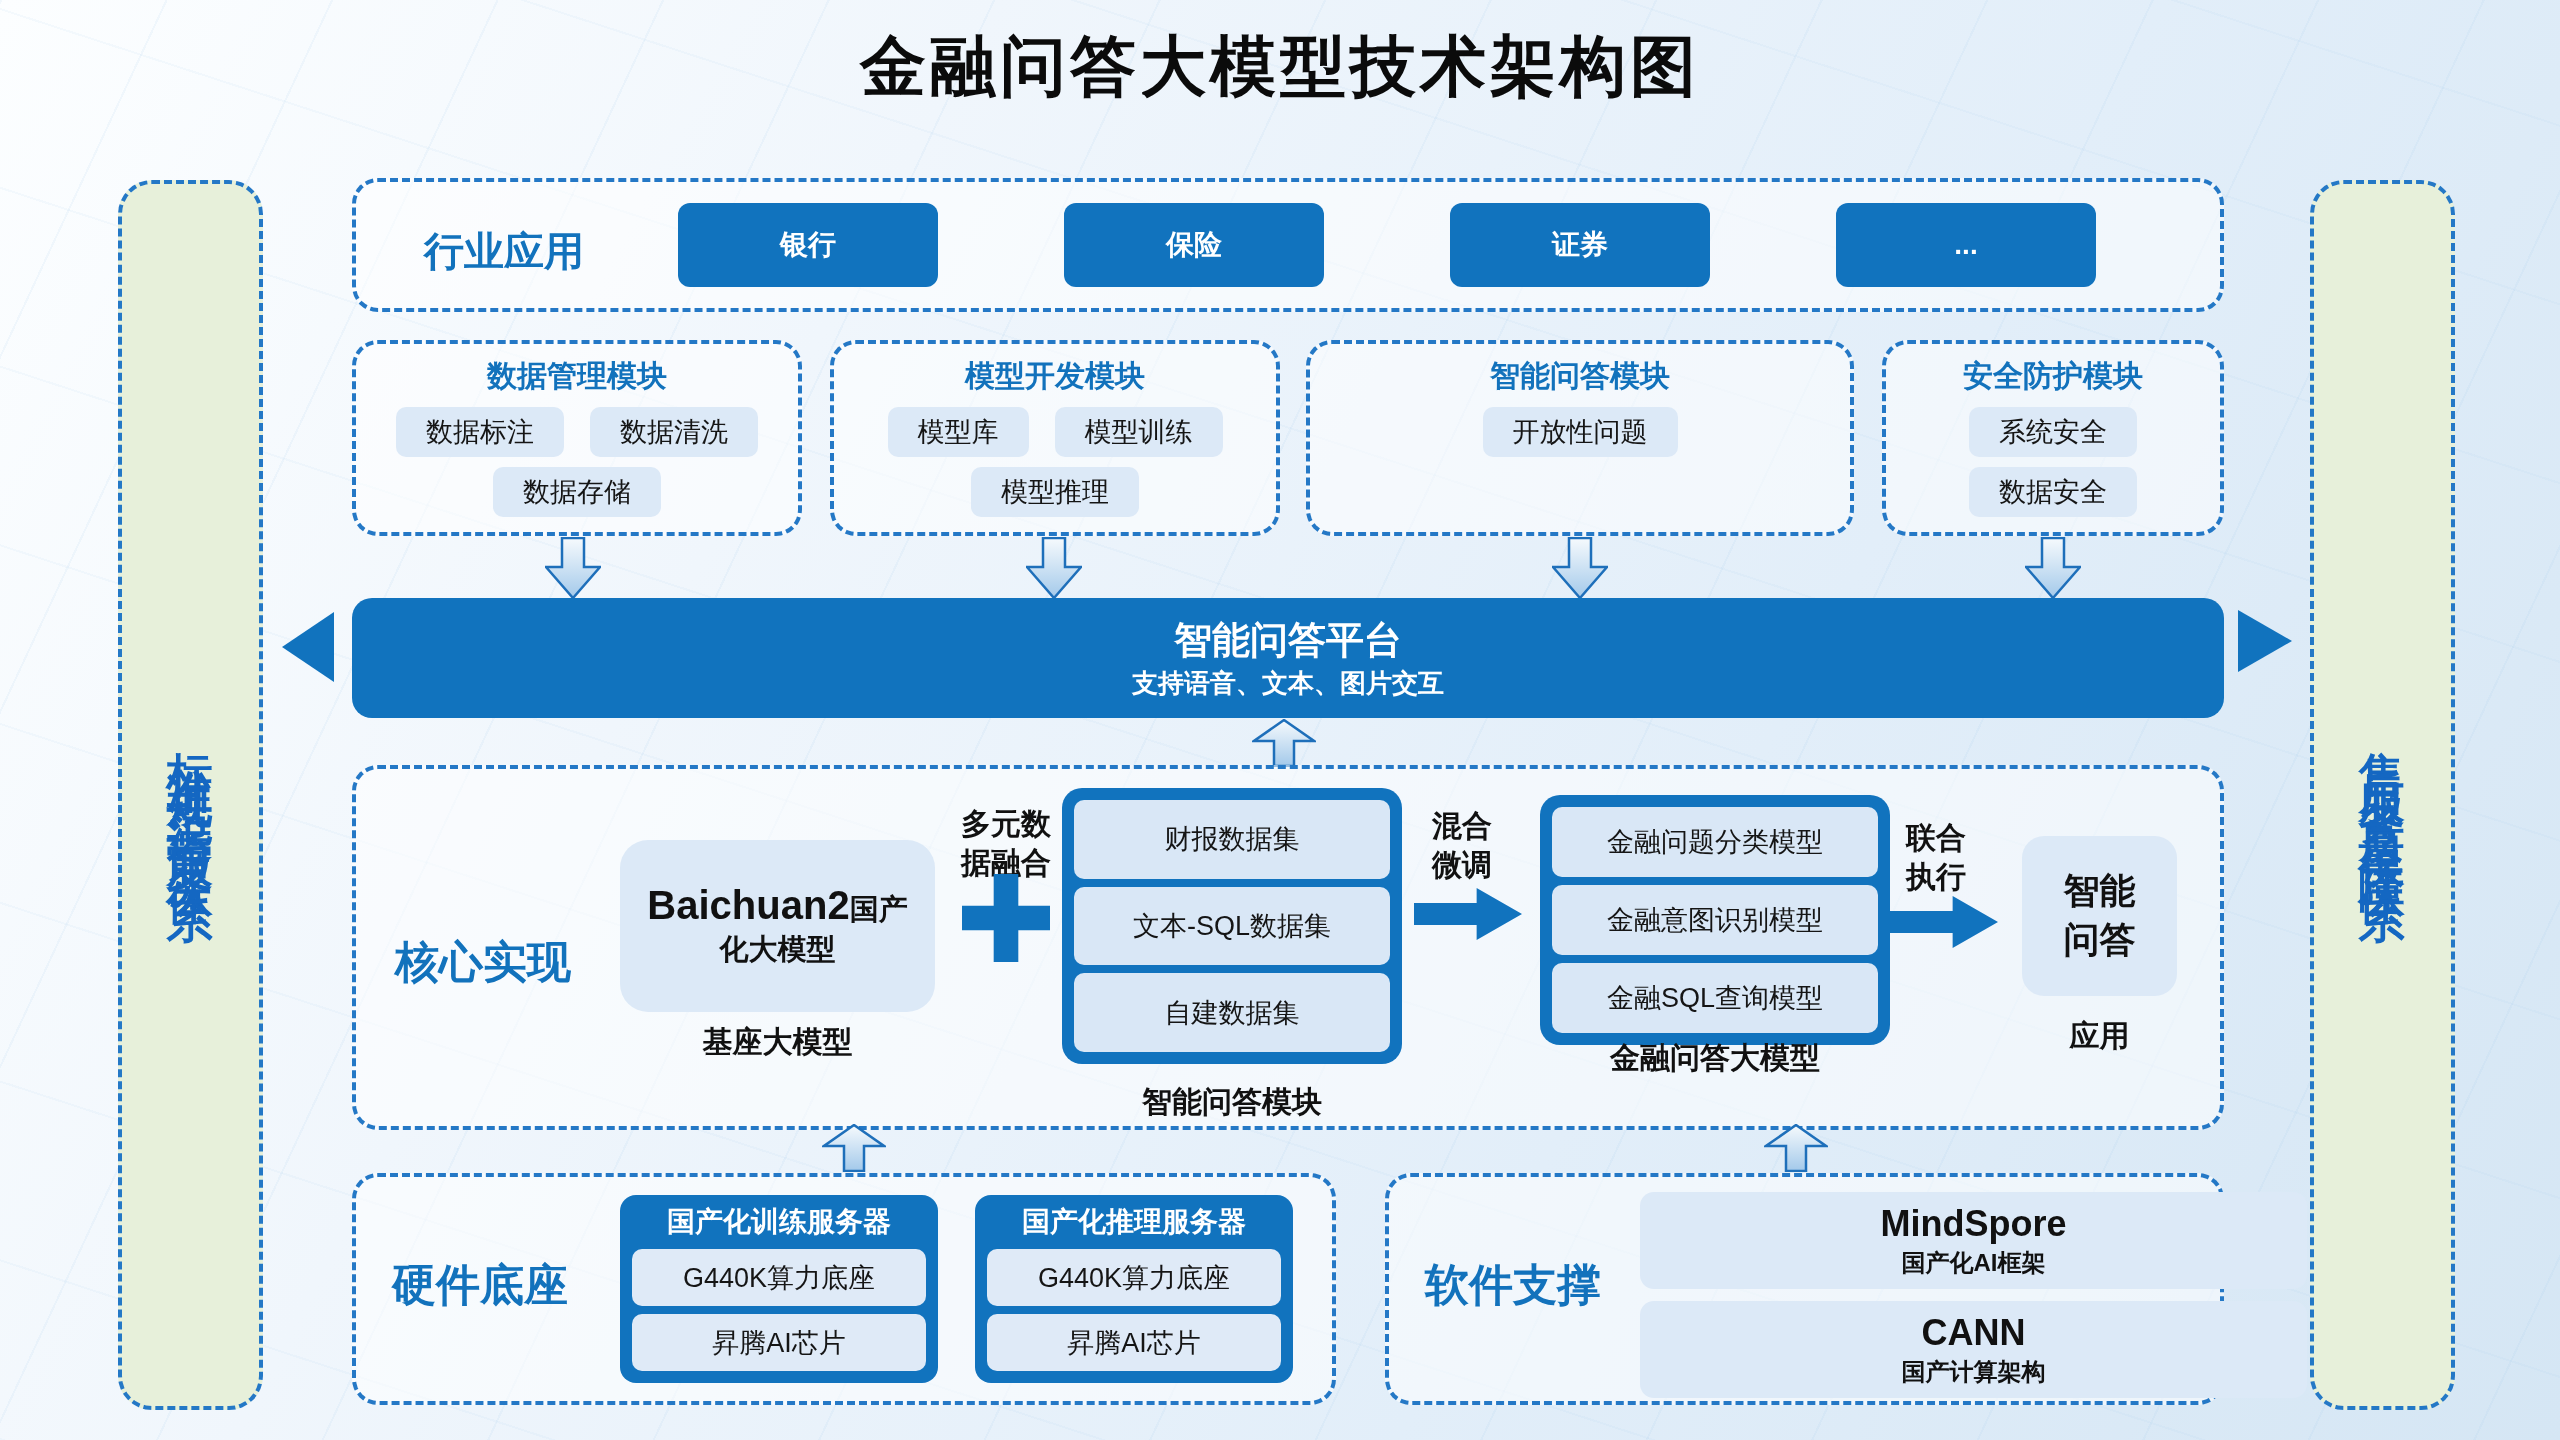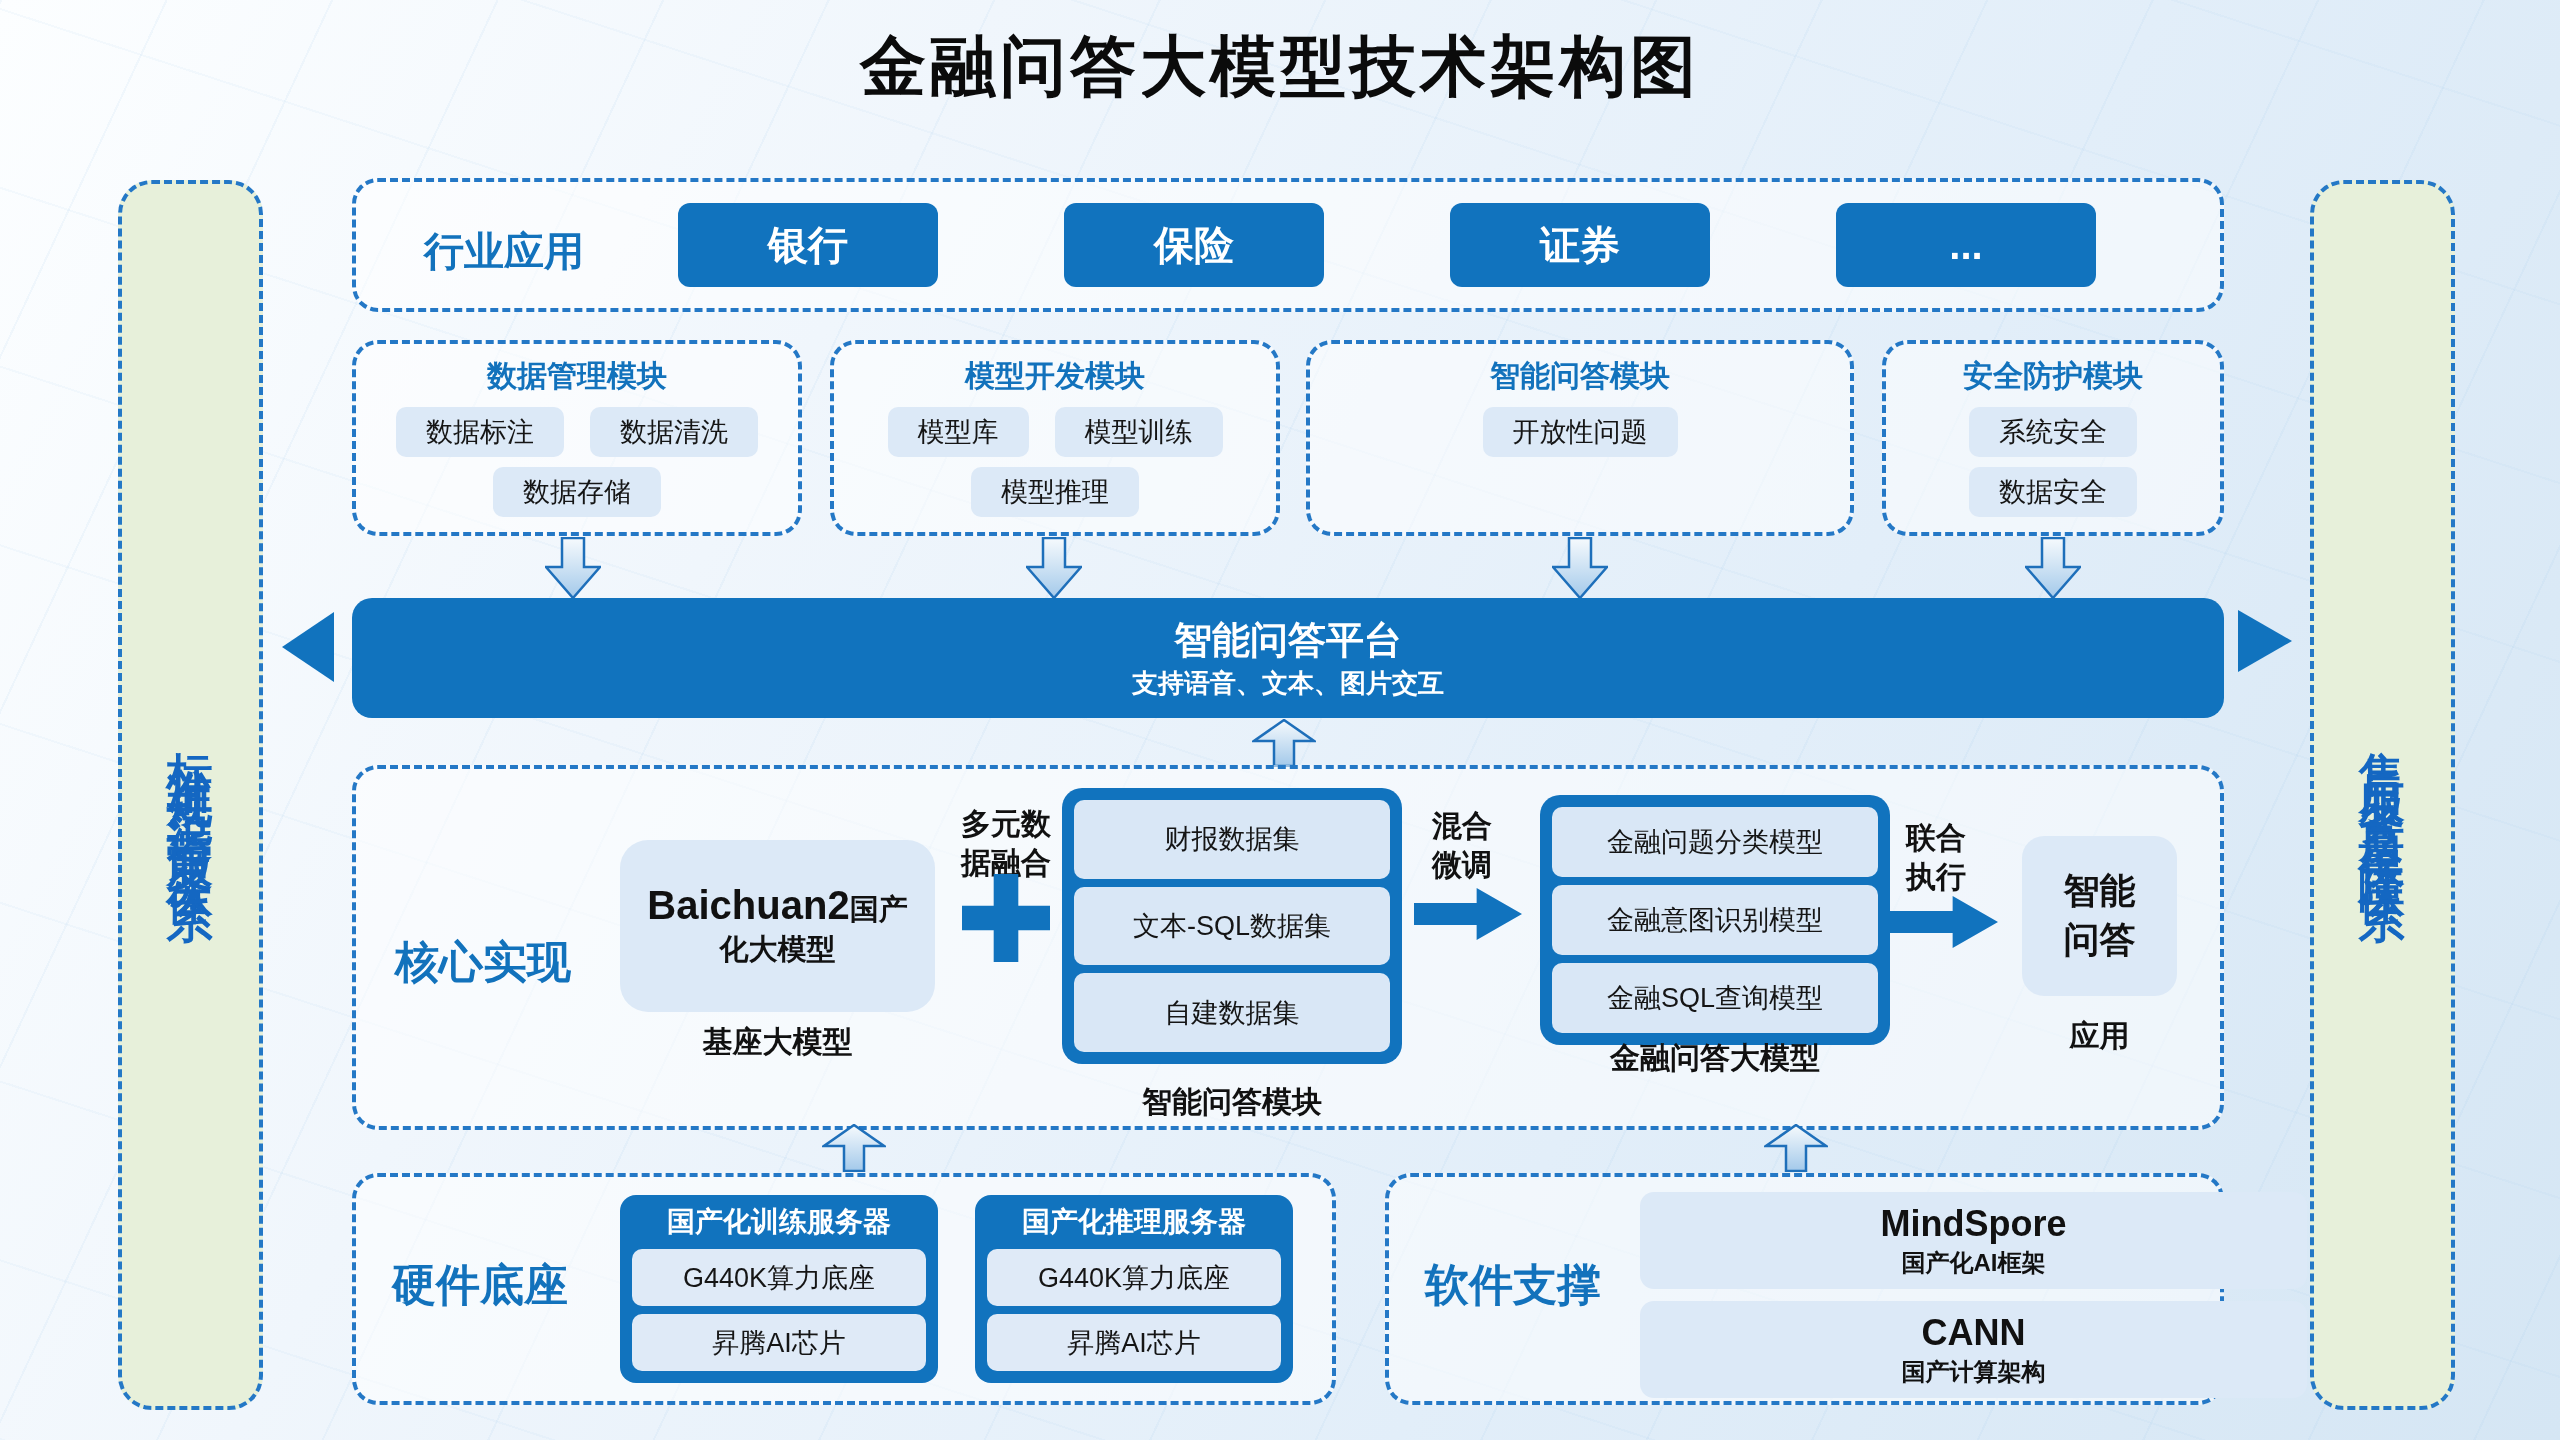--- a/index.html
+++ b/index.html
@@ -22,21 +22,21 @@
   #bar-left { left:118px; } #bar-right { left:2310px; }
   .side-bar span { writing-mode:vertical-rl; text-orientation:upright; font-size:46px; font-weight:700; color:#1467c2; letter-spacing:16px; }
 
   
   .dashed { border:4px dashed #2478c6; border-radius:26px; background:rgba(255,255,255,0.55); }
 
   
   #industry { left:352px; top:178px; width:1872px; height:134px; }
   #industry-label { left:424px; top:224px; font-size:40px; font-weight:700; color:#1272bc; }
   .ind-btn { top:203px; width:260px; height:84px; background:#1173be; border-radius:12px;
-             display:flex; align-items:center; justify-content:center; color:#fff; font-size:40px; font-weight:700; }
+             display:flex; align-items:center; justify-content:center; color:#fff; font-size:28px; font-weight:700; }
 
   
   .module { top:340px; height:196px; padding-top:12px; display:flex; flex-direction:column; align-items:center; gap:10px; }
   .module .m-title { font-size:30px; font-weight:700; color:#1272bc; }
   .m-row { display:flex; gap:26px; }
   .chip { background:#dce9f7; border-radius:10px; padding:7px 30px; font-size:27px; font-weight:500; color:#151515; white-space:nowrap; }
   #module-0 { left:352px;  width:450px; }
   #module-1 { left:830px;  width:450px; }
   #module-2 { left:1306px; width:548px; }
   #module-3 { left:1882px; width:342px; }

